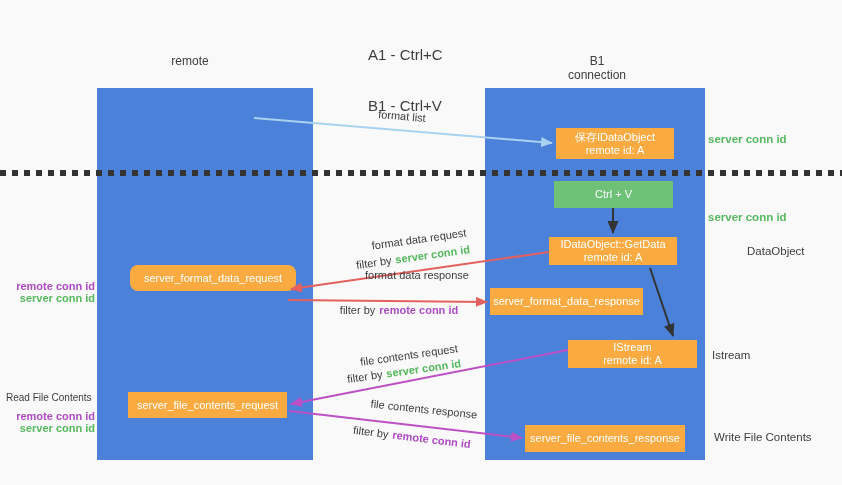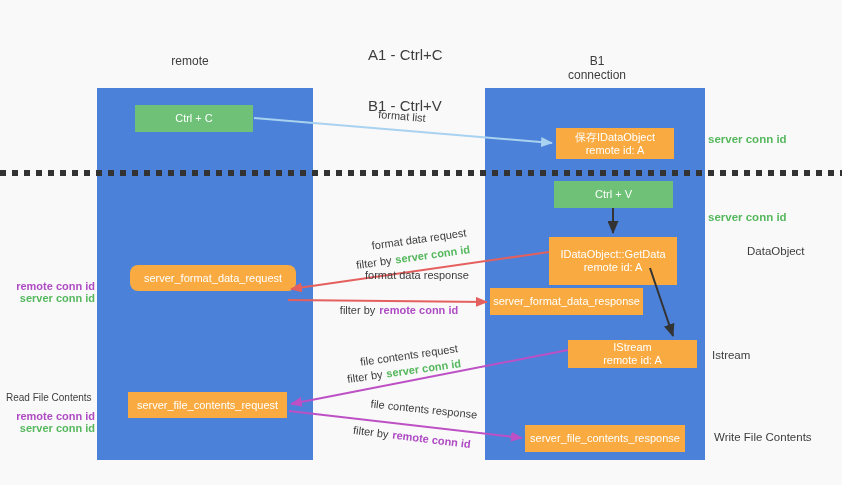--- a/index.html
+++ b/index.html
@@ -74,34 +74,31 @@
     </defs>
     <line x1="254" y1="118" x2="552" y2="143" stroke="#a8d2f0" stroke-width="2" marker-end="url(#m-blue)"></line>
     <line x1="613" y1="208" x2="613" y2="233" stroke="#333333" stroke-width="2" marker-end="url(#m-black)"></line>
     <line x1="650" y1="268" x2="673" y2="336" stroke="#333333" stroke-width="2" marker-end="url(#m-black)"></line>
     <line x1="549" y1="252" x2="291" y2="289" stroke="#e4605e" stroke-width="2" marker-end="url(#m-red)"></line>
     <line x1="288" y1="300" x2="487" y2="302" stroke="#e4605e" stroke-width="2" marker-end="url(#m-red)"></line>
     <line x1="568" y1="350" x2="291" y2="404" stroke="#bd50c5" stroke-width="2" marker-end="url(#m-magenta)"></line>
     <line x1="289" y1="411" x2="522" y2="438" stroke="#bd50c5" stroke-width="2" marker-end="url(#m-magenta)"></line>
   </svg>
 
-  <div class="node green" style="left:135px;top:105px;width:118px;height:27px;">
-    <span>Ctrl + C</span>
-  </div>
 
   <div class="node orange" style="left:556px;top:128px;width:118px;height:31px;">
     <span>保存IDataObject</span>
     <span>remote id: A</span>
   </div>
 
   <div class="node green" style="left:554px;top:181px;width:119px;height:27px;">
     <span>Ctrl + V</span>
   </div>
 
-  <div class="node orange" style="left:549px;top:237px;width:128px;height:48px;">
+  <div class="node orange" style="left:549px;top:237px;width:128px;height:28px;">
     <span>IDataObject::GetData</span>
     <span>remote id: A</span>
   </div>
 
   <div class="node orange" style="left:568px;top:340px;width:129px;height:28px;">
     <span>IStream</span>
     <span>remote id: A</span>
   </div>
 
   <div class="node orange" style="left:130px;top:265px;width:166px;height:26px;border-radius:8px;">

